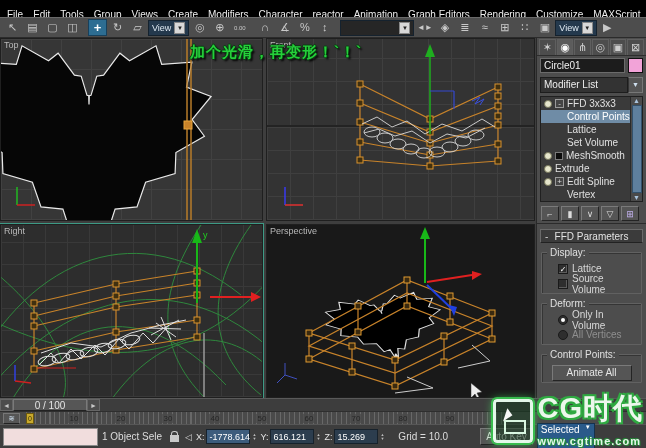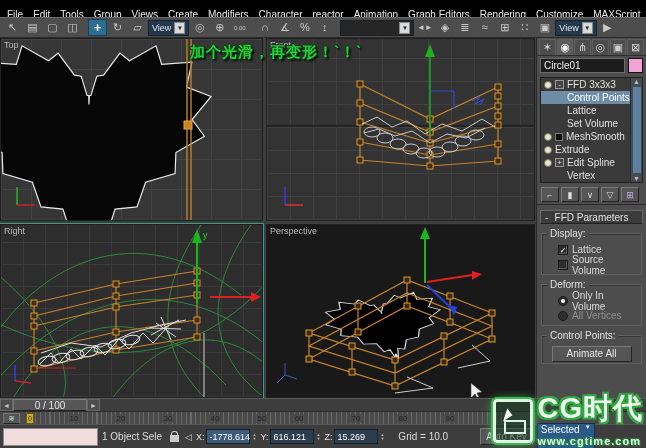--- a/index.html
+++ b/index.html
@@ -398,20 +398,24 @@
       <div class="ctab active">◉</div>
       <div class="ctab">⋔</div>
       <div class="ctab">◎</div>
       <div class="ctab">▣</div>
       <div class="ctab">⊠</div>
     </div>
     <div class="row-name">
       <div class="namefield">Circle01</div>
       <div class="swatch"></div>
     </div>
+    <div class="modlist">
+      <div class="modfield">Modifier List</div>
+      <div class="modarrow">▼</div>
+    </div>
     <div class="stack">
       <div class="srow">
         <span class="bulb">•</span>
         <span class="ebox">-</span>
         <span>FFD 3x3x3</span>
       </div>
       <div class="srow sel">
         <span class="ind"></span>
           <span>Control Points</span>
       </div>
@@ -495,21 +499,21 @@
 
   <div id="trackbar">
     <div class="mcurve">≋</div>
     <div class="ruler"></div>
     <div class="marker">0</div>
     <span class="tick" style="left:66px">10</span>
     <span class="tick" style="left:113px">20</span>
     <span class="tick" style="left:160px">30</span>
     <span class="tick" style="left:207px">40</span>
     <span class="tick" style="left:254px">50</span>
-    <span class="tick" style="left:291px">60</span>
+    <span class="tick" style="left:301px">60</span>
     <span class="tick" style="left:348px">70</span>
     <span class="tick" style="left:395px">80</span>
     <span class="tick" style="left:442px">90</span>
   </div>
 
   <div id="statusbar">
     <div class="listener"></div>
     <div class="prompt">1 Object Sele</div>
     <div class="padlock"></div>
     <div class="staticon">◁</div>

